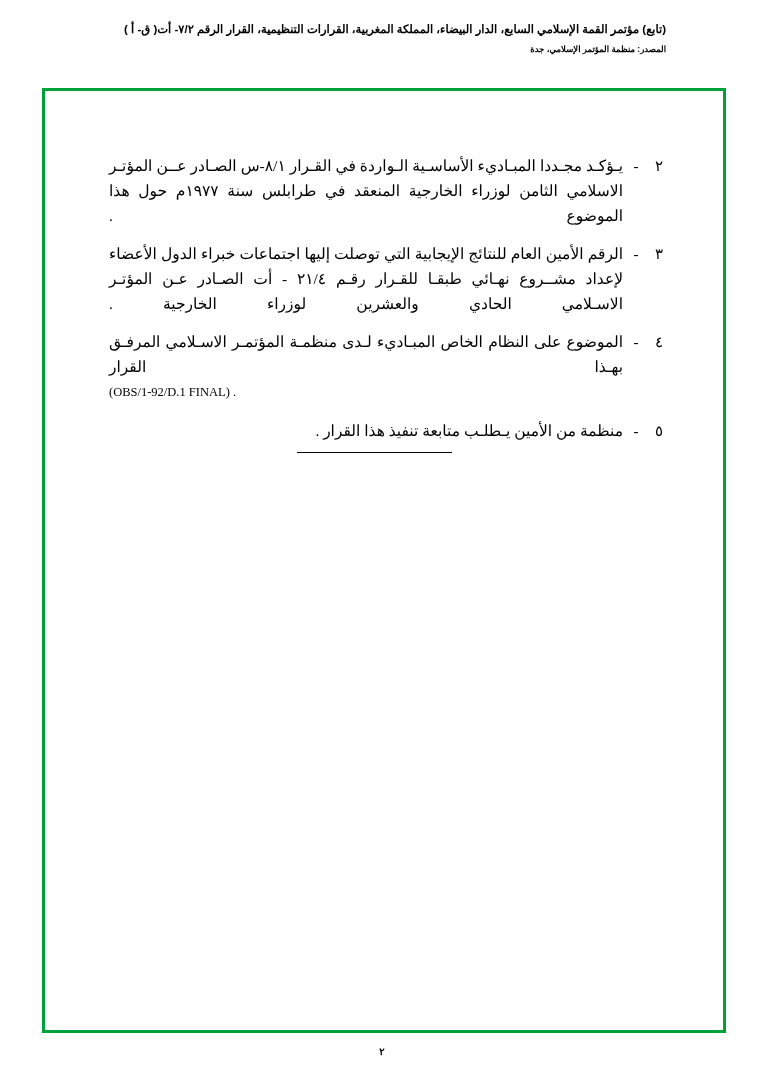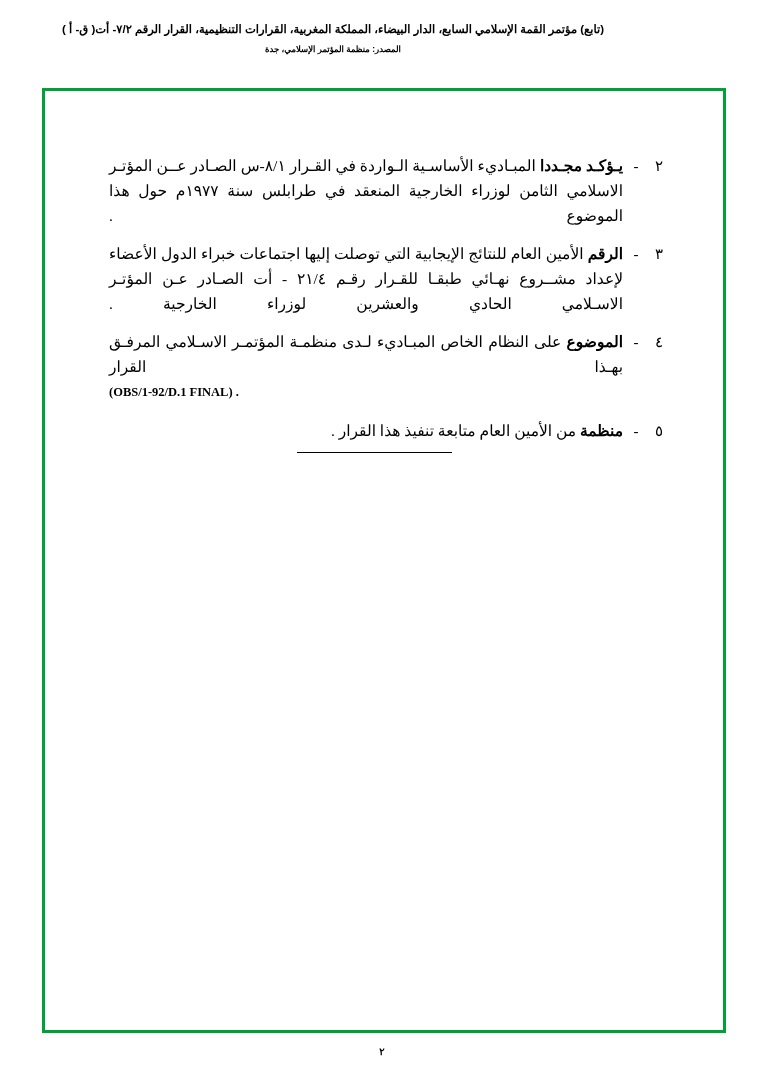--- a/index.html
+++ b/index.html
@@ -15,21 +15,20 @@
     color: #000000;
     overflow: hidden;
   }
 
   
   .doc-header {
     position: absolute;
     top: 22px;
     left: 0;
     width: 666px;
-    text-align: center;
   }
   .header-line1 {
     font-family: "Liberation Sans", sans-serif;
     font-size: 11.5px;
     font-weight: bold;
     letter-spacing: 0px;
     direction: rtl;
     white-space: nowrap;
   }
   .header-line2 {
@@ -84,31 +83,31 @@
     padding-top: 1px;
   }
   .clause-body {
     flex: 1 1 auto;
     font-size: 15.5px;
     line-height: 25px;
     text-align: justify;
     text-align-last: justify;
   }
   .clause-body .verb {
-    font-weight: bold;
+    font-weight: normal;
     margin-top: 28px;
   }
   .clause-body.short {
     text-align: right;
     text-align-last: right;
   }
   .latin {
     font-family: "Liberation Serif", serif;
     font-size: 12.5px;
-    font-weight: bold;
+    font-weight: normal;
     direction: ltr;
     unicode-bidi: embed;
   }
   .clause-tail {
     display: block;
     text-align: left;
     text-align-last: left;
     margin-top: 1px;
   }
 
@@ -166,21 +165,21 @@
 
     <div class="clause">
       <div class="clause-num">٤</div>
       <div class="clause-dash">-</div>
       <div class="clause-body"><span class="verb">الموضوع</span><span> على النظام الخاص المبـاديء لـدى منظمـة المؤتمـر الاسـلامي المرفـق بهـذا القرار</span><span class="clause-tail latin">(OBS/1-92/D.1 FINAL) .</span></div>
     </div>
 
     <div class="clause">
       <div class="clause-num">٥</div>
       <div class="clause-dash">-</div>
-      <div class="clause-body short"><span class="verb">منظمة</span><span> من الأمين العام متابعة تنفيذ هذا القرار .</span></div>
+      <div class="clause-body short"><span class="verb">منظمة</span><span> من الأمين يـطلـب متابعة تنفيذ هذا القرار .</span></div>
     </div>
 
   </div>
 
   <div class="separator-wrap">
     <span class="separator"></span>
   </div>
 
 </div>
 

